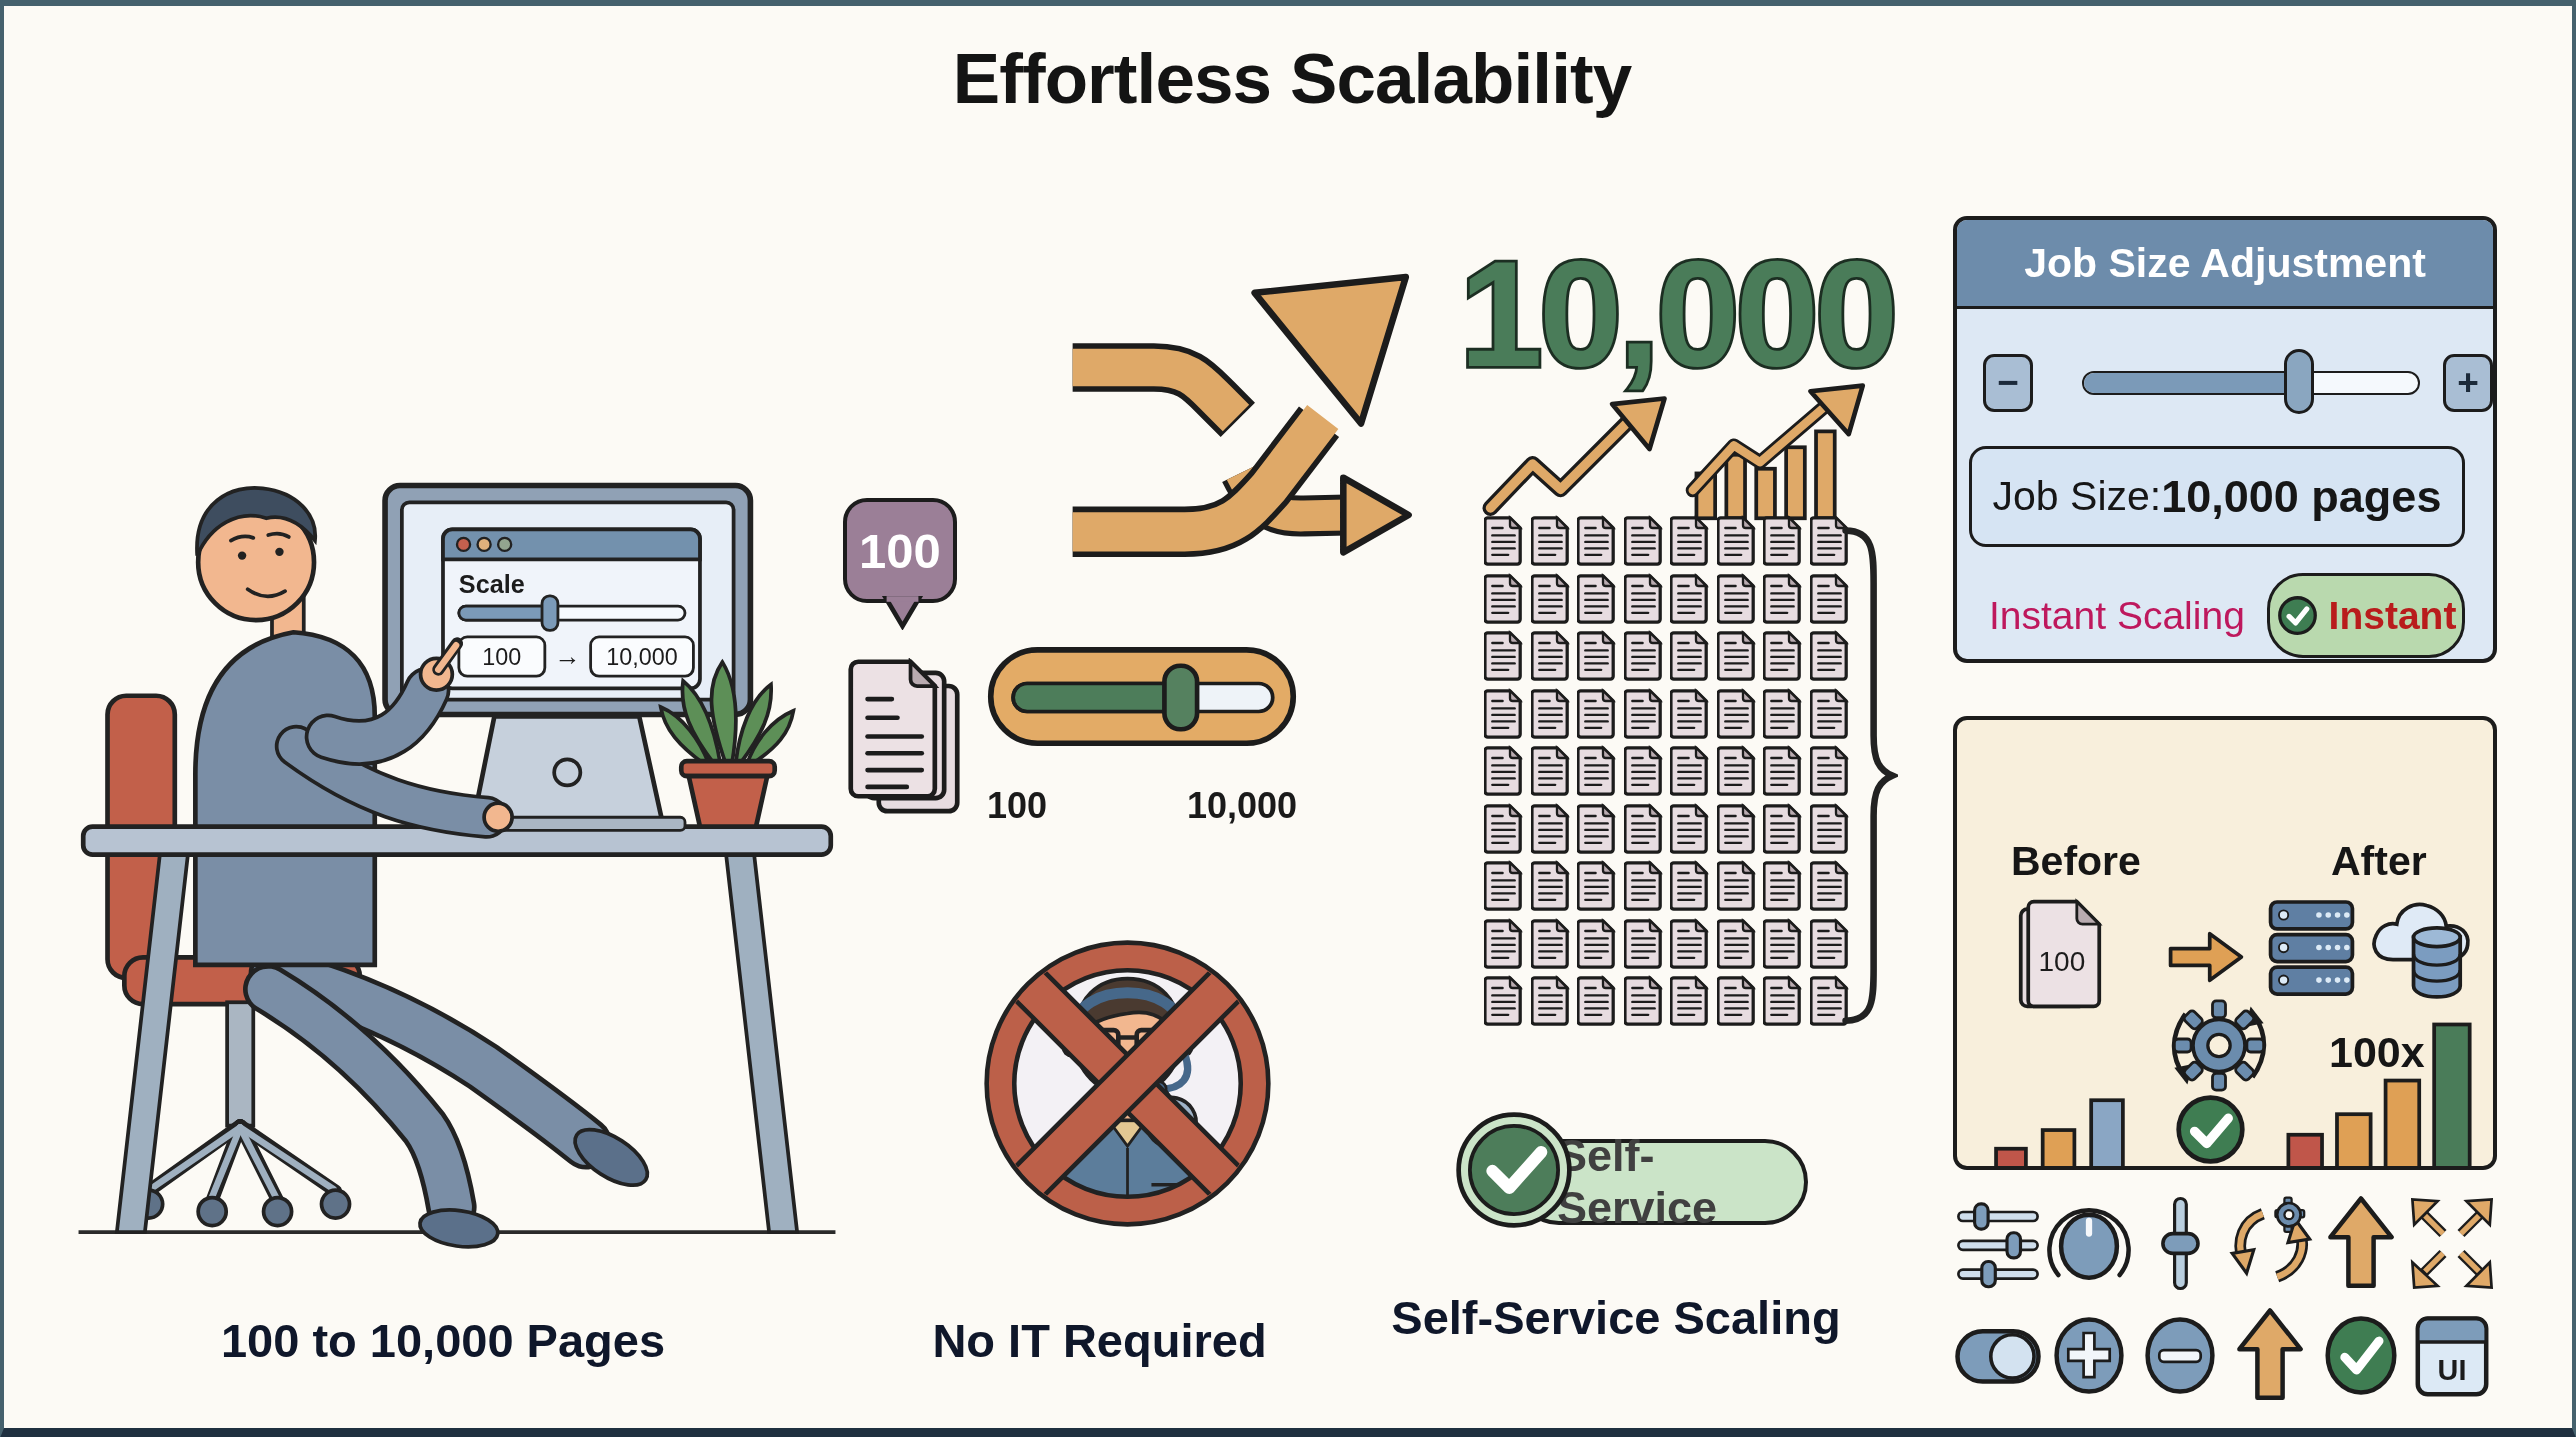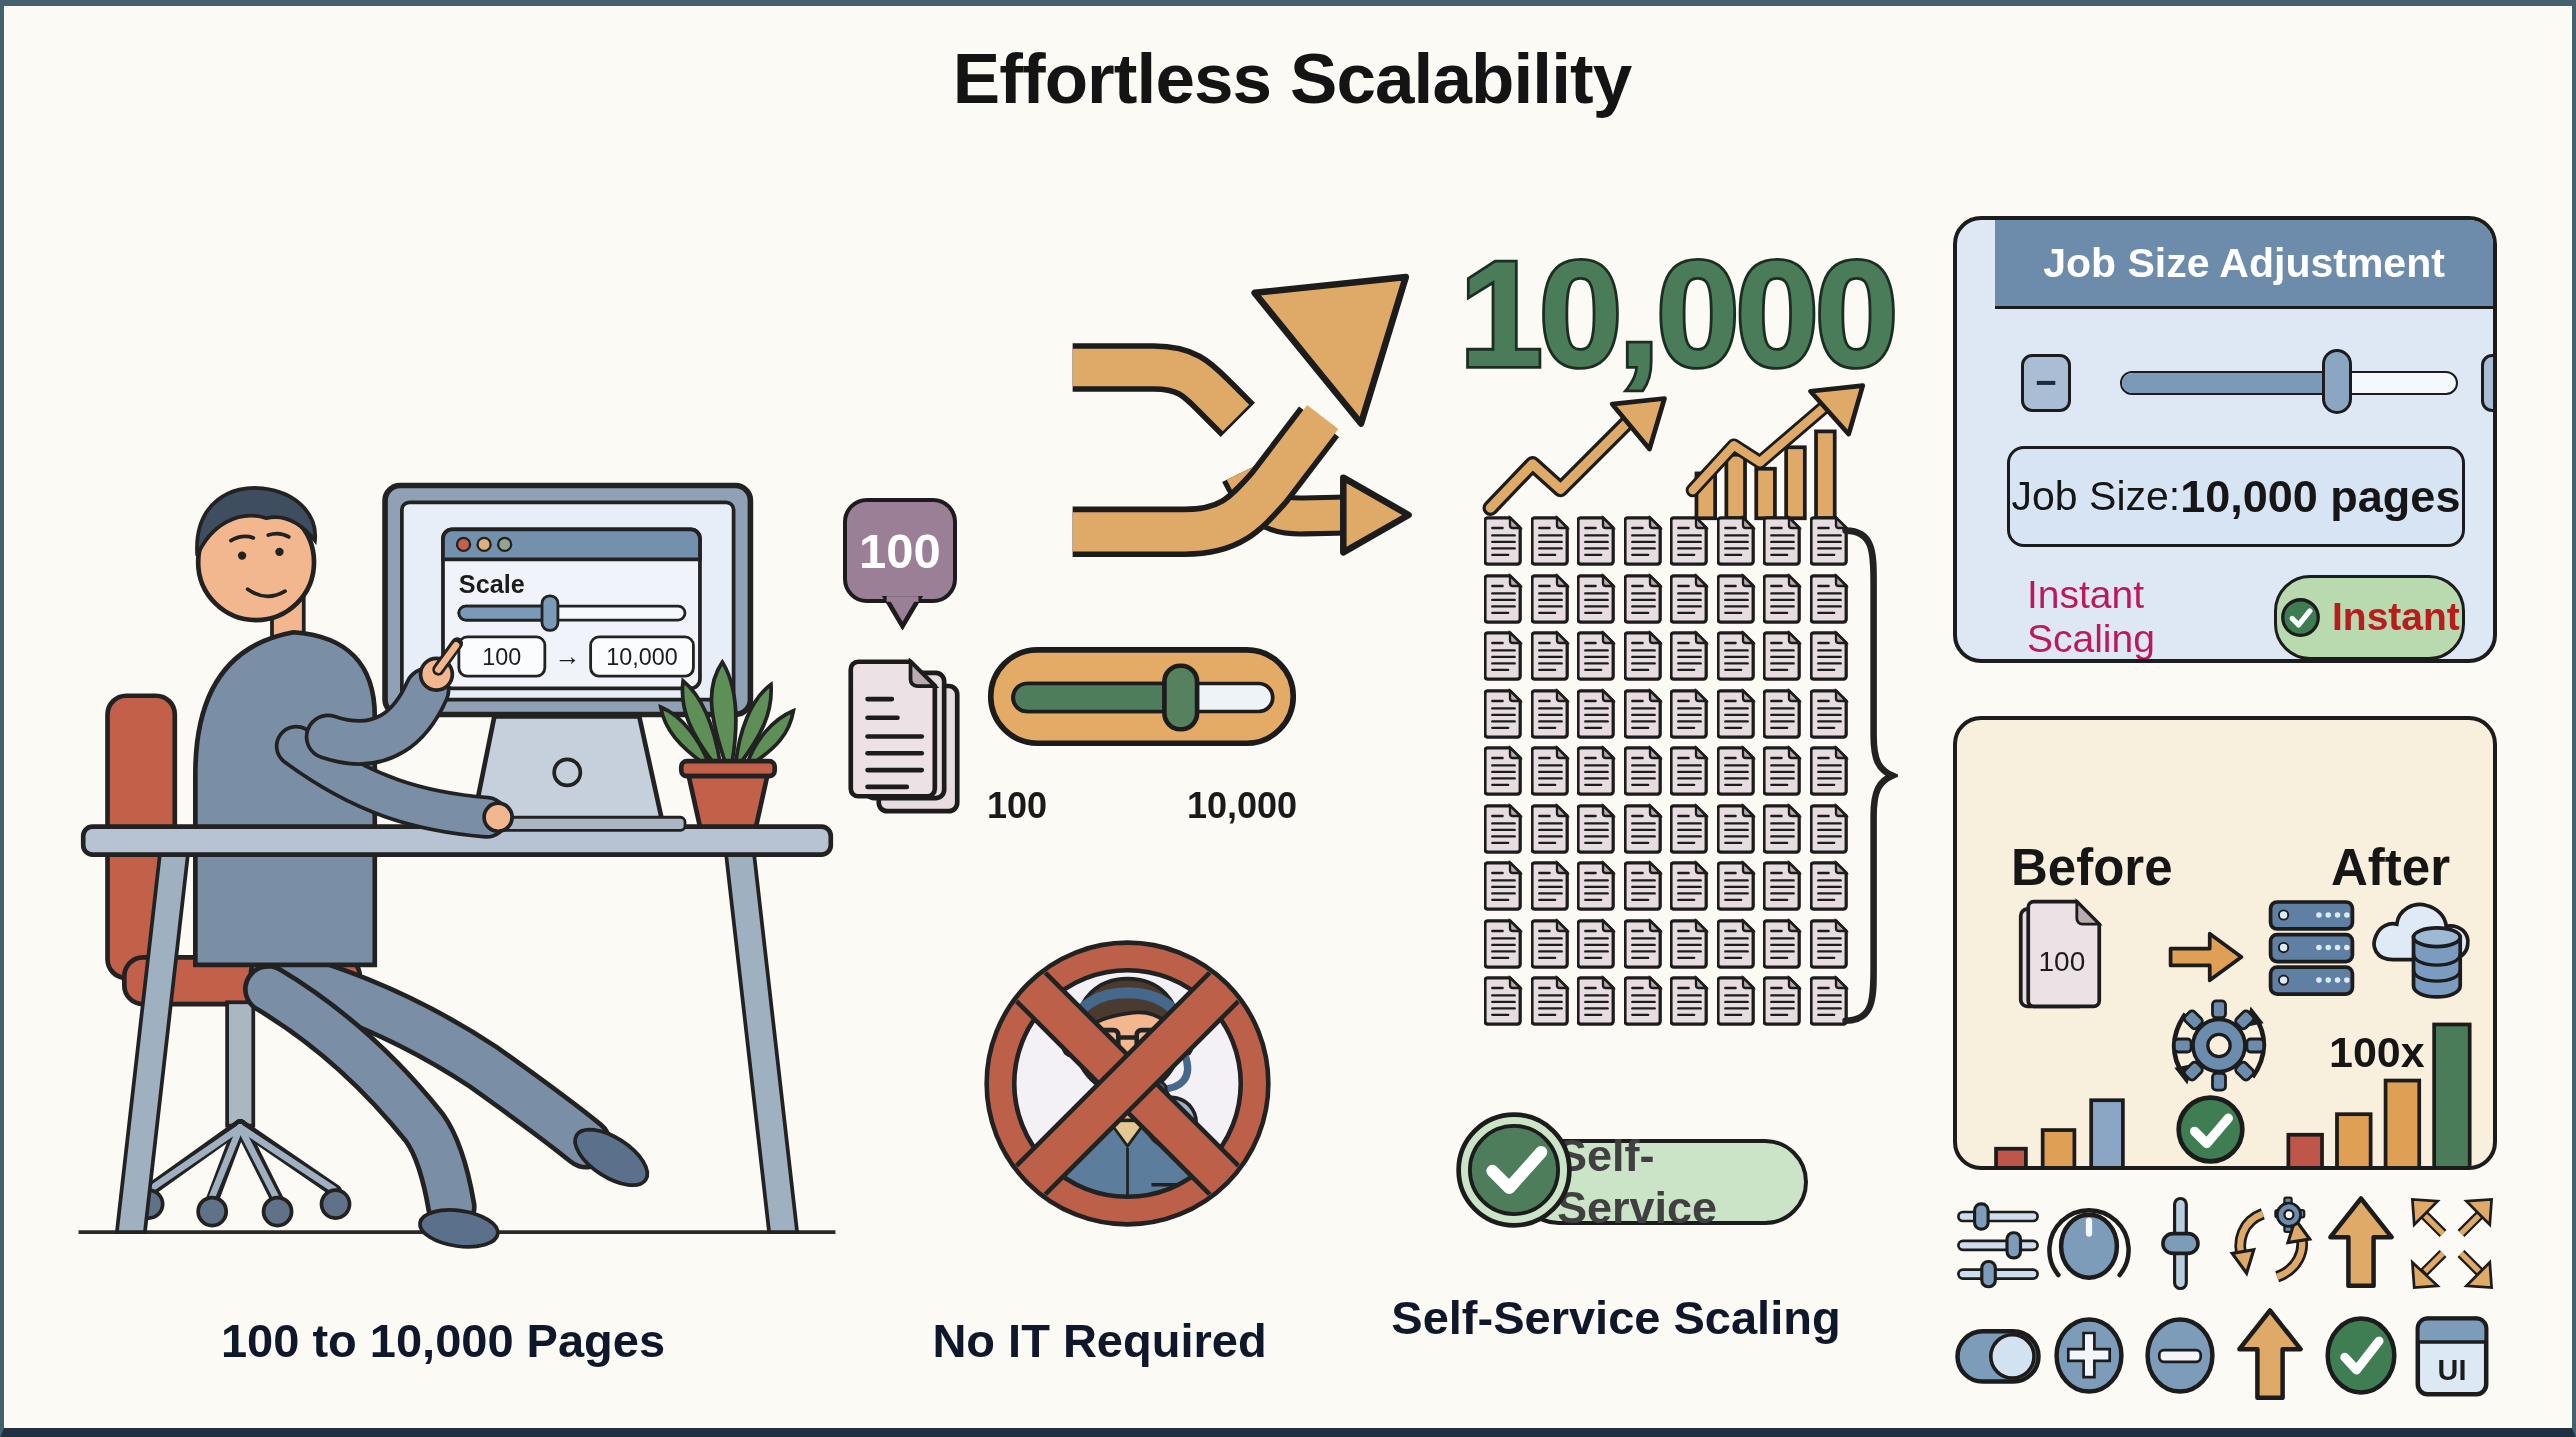--- a/index.html
+++ b/index.html
@@ -12,21 +12,21 @@
   .caption{font-size:47px;font-weight:bold;color:#0f172a;text-align:center;}
   
   .bubble{left:839px;top:492px;width:114px;height:105px;background:#9b7f97;border:4.7px solid #1c1c1c;
           border-radius:24px;display:flex;align-items:center;justify-content:center;
           color:#fff;font-size:49px;font-weight:bold;box-sizing:border-box;}
   
   .ss-pill{left:1512px;top:1133px;width:292px;height:86px;background:#cbe4c8;border:4.7px solid #1c1c1c;
            border-radius:43px;display:flex;align-items:center;justify-content:center;
            font-size:45px;font-weight:bold;color:#404040;box-sizing:border-box;padding-left:37px;}
   
-  .panel{box-sizing:border-box;border:4.7px solid #1c1c1c;border-radius:28px;overflow:hidden;padding-left:38px;}
+  .panel{box-sizing:border-box;border:4.7px solid #1c1c1c;border-radius:14px;overflow:hidden;}
   .panel-blue{left:1949px;top:210px;width:544px;height:447px;background:#dde8f4;}
   .panel-cream{left:1949px;top:710px;width:544px;height:454px;background:#f8efdc;}
   .panel-header{height:86px;display:flex;align-items:center;justify-content:center;
                 color:#fff;font-size:41px;font-weight:bold;border-bottom:3.7px solid #1c1c1c;}
   .hdr-blue{background:#6d8cab;}
   .hdr-tan{background:#d79b52;height:90px;}
   .slider-row{position:relative;margin:36px 26px 0 26px;height:77px;}
   .step-btn{position:absolute;width:50px;height:58px;top:9.3px;background:#a9bed4;border:3.7px solid #1c1c1c;
             border-radius:11.2px;display:flex;align-items:center;justify-content:center;
             font-size:37px;font-weight:bold;color:#1c2a3a;box-sizing:border-box;}
@@ -37,21 +37,21 @@
           border:3.7px solid #1c1c1c;border-radius:15px;box-sizing:border-box;}
   .jobsize-box{margin:24px 28px 0 12px;height:101px;background:#d6e4f3;border:3.7px solid #1c1c1c;
                border-radius:17px;display:flex;align-items:center;justify-content:center;box-sizing:border-box;}
   .jobsize-box .lbl{font-size:41px;color:#161616;}
   .jobsize-box .val{font-size:45px;font-weight:bold;color:#161616;}
   .instant-row{margin:26px 28px 0 32px;display:flex;align-items:center;justify-content:space-between;}
   .instant-lbl{font-size:39px;color:#be185d;}
   .instant-pill{width:198px;height:85px;background:#b9d9ae;border:3.7px solid #1c1c1c;border-radius:36px;
                 display:flex;align-items:center;justify-content:center;gap:10px;box-sizing:border-box;
                 font-size:39px;font-weight:bold;color:#b91c1c;}
-  .ba-label{position:absolute;font-size:51px;font-weight:bold;color:#161616;}
+  .ba-label{position:absolute;font-size:41px;font-weight:bold;color:#161616;}
   .mult{position:absolute;left:372px;top:308px;font-size:43px;font-weight:bold;color:#161616;}
   
   .doc-grid{left:1480px;top:509px;display:grid;grid-template-columns:repeat(8,39px);column-gap:7.5px;row-gap:6.5px;}
   
   .icon-row{left:1949px;width:544px;display:flex;justify-content:space-between;align-items:center;}
   .slider-labels{left:983px;top:779px;width:310px;display:flex;justify-content:space-between;
                  font-size:36px;font-weight:bold;color:#1a1a1a;}
 </style>
 </head>
 <body>

